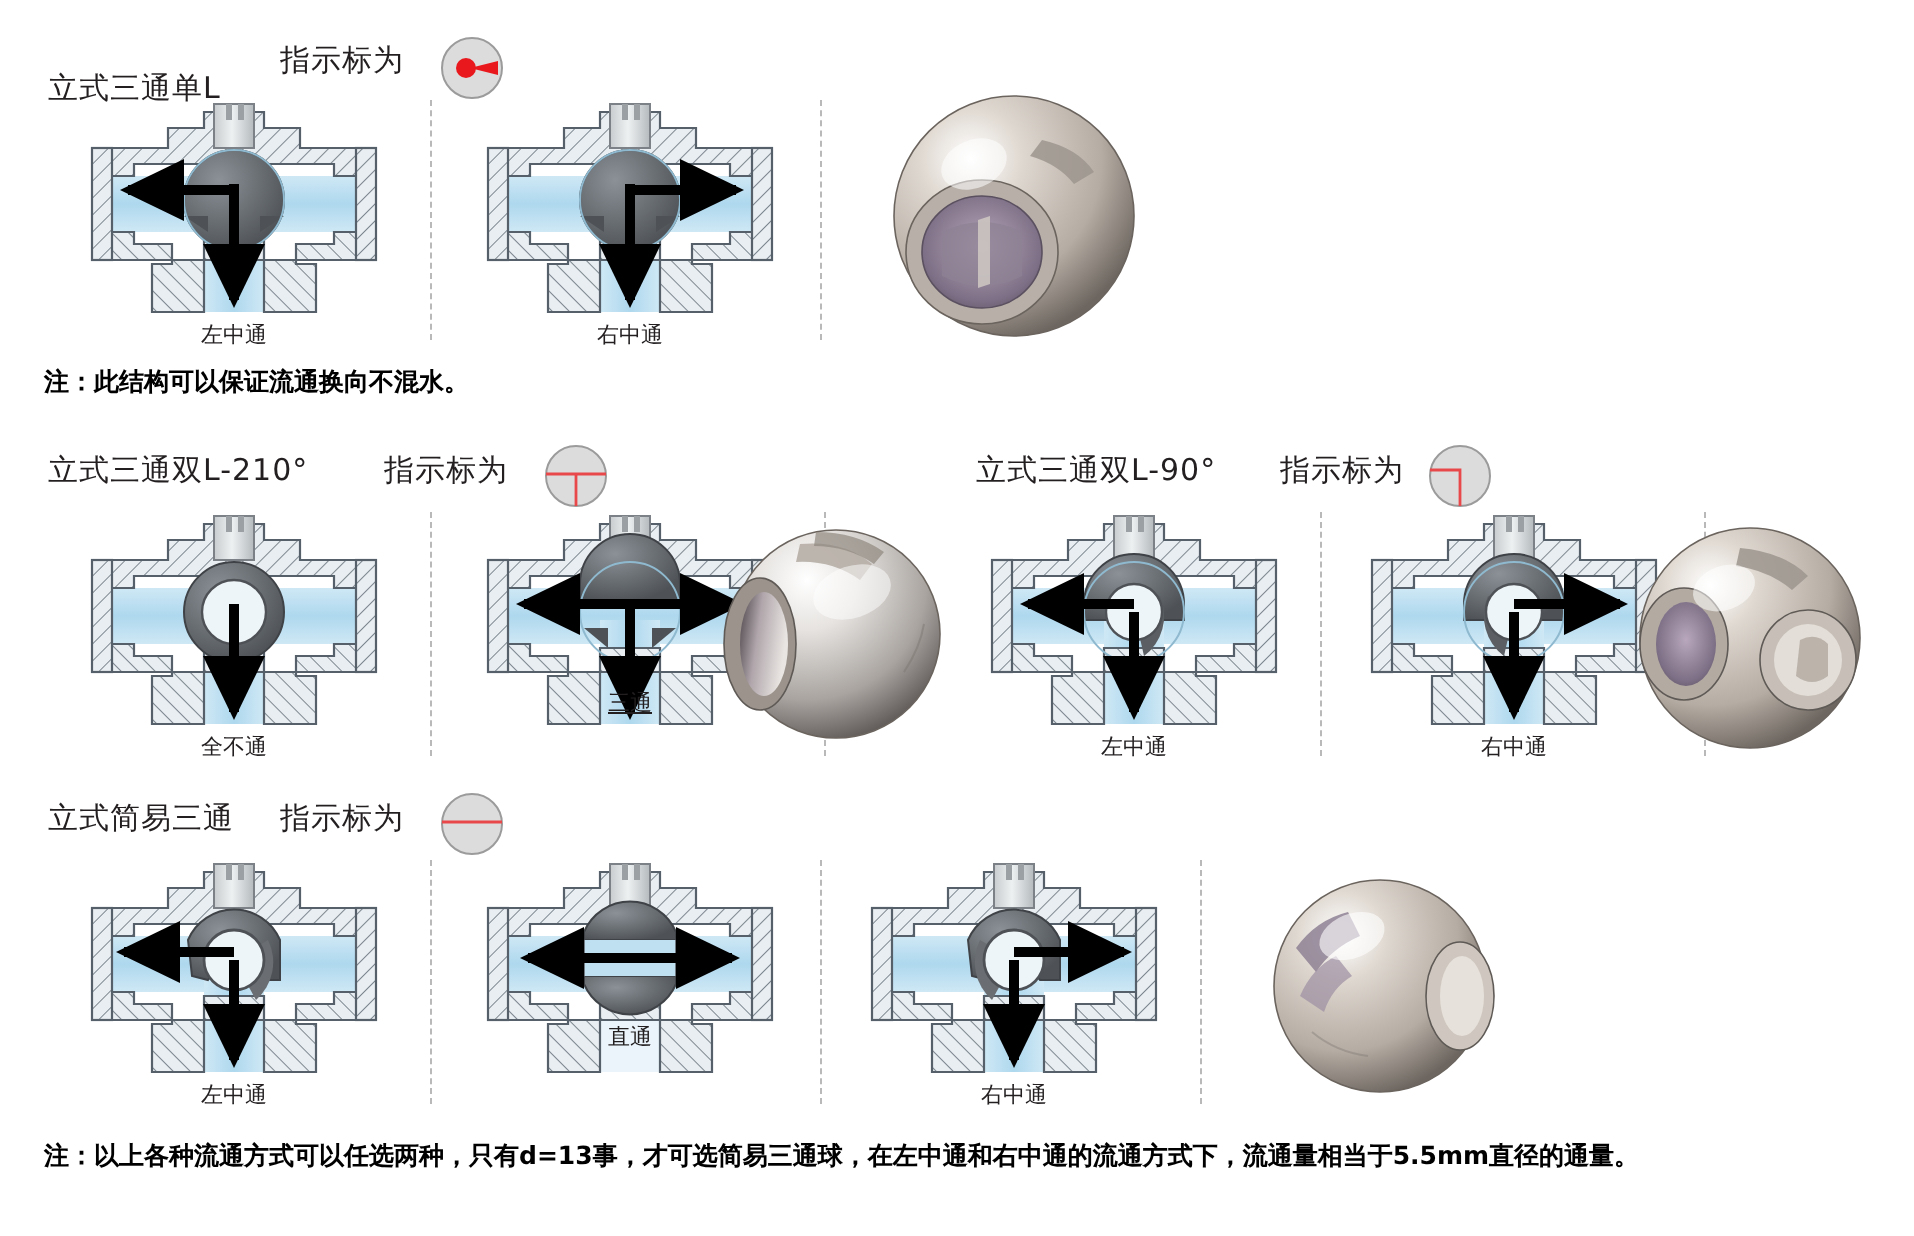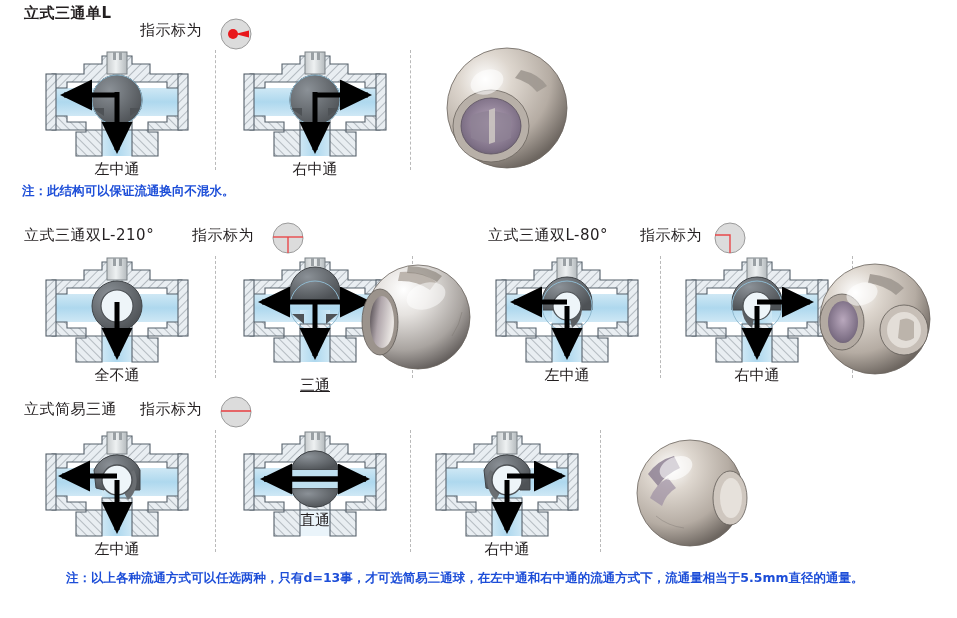--- a/index.html
+++ b/index.html
@@ -3,23 +3,23 @@
 <meta charset="utf-8">
 <style>
   html,body{margin:0;padding:0;background:#ffffff;}
   body{
     width:957px;height:618px;position:relative;overflow:hidden;
     font-family:"DejaVu Sans","Liberation Sans",sans-serif;
     color:#231f20;
   }
   .abs{position:absolute;}
   .hdr{font-size:15px;letter-spacing:.5px;white-space:nowrap;color:#231f20;}
-  .cap{font-size:15px;white-space:nowrap;color:#231f20;text-align:center;}
-  .note{font-size:12.5px;color:#1d4ed8;white-space:nowrap;font-weight:bold;}
-  .note.big{font-size:12.5px;margin-left:44px;}
+  .cap{font-size:11px;white-space:nowrap;color:#231f20;text-align:center;}
+  .note{font-size:12.5px;color:#000000;white-space:nowrap;font-weight:bold;}
+  .note.big{font-size:12.5px;}
   .divider{border-left:1px dashed #b9b9b9;}
   svg{display:block;overflow:visible;}
 </style>
 </head>
 <body>
 
 <svg width="0" height="0" style="position:absolute">
   <defs>
     <pattern id="hatch" width="6" height="6" patternTransform="rotate(45)" patternUnits="userSpaceOnUse">
       <rect width="6" height="6" fill="#e9eef2"></rect>
@@ -69,21 +69,21 @@
       <stop offset="0%" stop-color="#4a4348"></stop>
       <stop offset="45%" stop-color="#b0a6ab"></stop>
       <stop offset="100%" stop-color="#e9e5e2"></stop>
     </linearGradient>
     <marker id="ah" markerWidth="7" markerHeight="7" refX="5.6" refY="3.1" orient="auto">
       <path d="M0,0 L6.4,3.1 L0,6.2 z" fill="#000"></path>
     </marker>
   </defs>
 </svg>
 
-<div class="abs hdr" style="left:24px;top:4px;font-weight:bold;">立式三通单L</div>
+<div class="abs hdr" style="left:24px;top:35px;">立式三通单L</div>
 <div class="abs hdr" style="left:140px;top:21px;">指示标为</div>
 <div class="abs" style="left:218px;top:16px;">
   <svg width="36" height="36" viewBox="0 0 36 36">
     <circle cx="18" cy="18" r="15" fill="#dcdcdc" stroke="#9b9b9b" stroke-width="1"></circle>
     <path d="M17,18 L31,14.5 L31,21.5 Z" fill="#e8181c"></path>
     <circle cx="15" cy="18" r="5" fill="#e8181c"></circle>
   </svg>
 </div>
 
 <div class="abs" style="left:42px;top:52px;">
@@ -199,37 +199,37 @@
     <rect x="77" y="0" width="3" height="8" fill="#9aa0a4"></rect>
     <path d="M50,34 A25,25 0 0,1 100,34 L100,42 L50,42 Z" fill="url(#ballg)" stroke="#3f4347" stroke-width="1"></path>
     <path d="M52,56 L64,56 L64,66 Z" fill="#4e5256"></path>
     <path d="M98,56 L86,56 L86,66 Z" fill="#4e5256"></path>
     <circle cx="75" cy="48" r="25" fill="none" stroke="#8fb9cf" stroke-width="1"></circle>
     <path d="M75,44 L75,98" stroke="#000" stroke-width="5" fill="none" marker-end="url(#ah)"></path>
     <path d="M75,44 L22,44" stroke="#000" stroke-width="5" fill="none" marker-end="url(#ah)"></path>
     <path d="M75,44 L128,44" stroke="#000" stroke-width="5" fill="none" marker-end="url(#ah)"></path>
   </svg>
 </div>
-<div class="abs cap" style="left:240px;top:376px;width:150px;text-decoration:underline;">三通</div>
+<div class="abs cap" style="left:240px;top:344px;width:150px;text-decoration:underline;">三通</div>
 
 <div class="abs divider" style="left:412px;top:256px;height:122px;"></div>
 
 <div class="abs" style="left:348px;top:262px;">
   <svg width="140" height="110" viewBox="0 0 140 110">
     <circle cx="70" cy="55" r="52" fill="url(#spheregb)" stroke="#6b645e" stroke-width="0.8"></circle>
     <ellipse cx="32" cy="60" rx="18" ry="33" fill="#9b938c" stroke="#5f5a56" stroke-width="0.8"></ellipse>
     <ellipse cx="34" cy="60" rx="12" ry="26" fill="url(#boreg2)"></ellipse>
     <path d="M52,10 q22,-2 36,10 l-6,8 q-14,-10 -32,-9 z" fill="#b6aea6" opacity=".9"></path>
     <path d="M60,4 q20,0 34,10 l-5,6 q-13,-9 -30,-9 z" fill="#8e877f" opacity=".7"></path>
     <ellipse cx="78" cy="34" rx="20" ry="13" fill="#ffffff" opacity="0.5" transform="rotate(-18 78 34)"></ellipse>
     <path d="M104,74 q8,-12 10,-24" stroke="#7e7872" stroke-width="1" fill="none" opacity=".5"></path>
   </svg>
 </div>
 
-<div class="abs hdr" style="left:488px;top:226px;">立式三通双L-80°</div>
+<div class="abs hdr" style="left:488px;top:226px;">立式三通双L-90°</div>
 <div class="abs hdr" style="left:640px;top:226px;">指示标为</div>
 <div class="abs" style="left:712px;top:220px;">
   <svg width="36" height="36" viewBox="0 0 36 36">
     <circle cx="18" cy="18" r="15" fill="#dcdcdc" stroke="#9b9b9b" stroke-width="1"></circle>
     <polyline points="3,15 18,15 18,33" stroke="#e8484a" stroke-width="1.4" fill="none"></polyline>
   </svg>
 </div>
 
 <div class="abs" style="left:492px;top:258px;">
   <svg width="150" height="108" viewBox="0 0 150 108">

